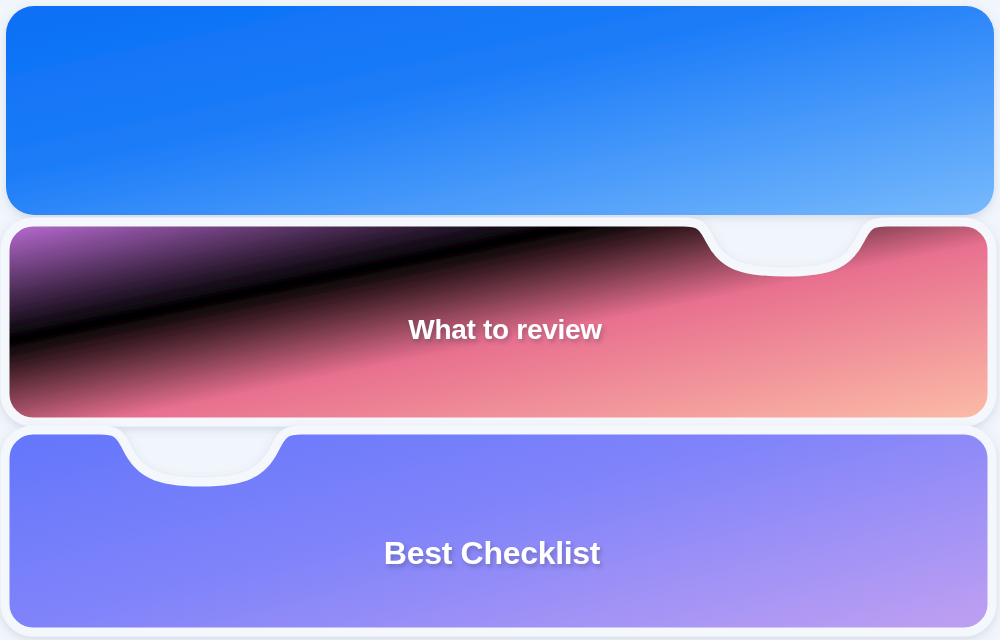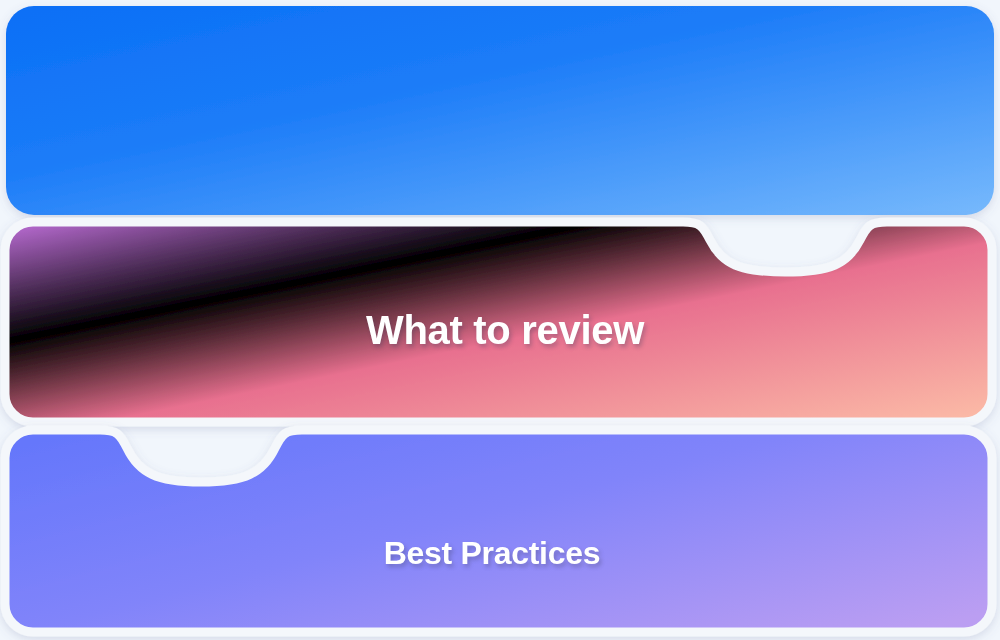--- a/index.html
+++ b/index.html
@@ -45,21 +45,21 @@
 
   #label-header {
     left: 512px;
     top: 107px;
     font-size: 34px;
   }
 
   #label-review {
     left: 505px;
     top: 330px;
-    font-size: 40px;
+    font-size: 28px;
   }
 
   #label-best {
     left: 492px;
     top: 553px;
     font-size: 32px;
   }
 </style>
 </head>
 <body>
@@ -140,15 +140,15 @@
                A 28 28 0 0 1 5 604
                L 5 458
                A 28 28 0 0 1 33 430
                Z" fill="url(#grad-purple)" stroke="#f4f7fb" stroke-width="9" stroke-linejoin="round" filter="url(#soft-drop)"></path>
     </g>
   </svg>
 
 
   <div class="panel-label" id="label-review">What to review</div>
 
-  <div class="panel-label" id="label-best">Best Practices</div>
+  <div class="panel-label" id="label-best">Best Checklist</div>
 
 </div>
 
 </body></html>

